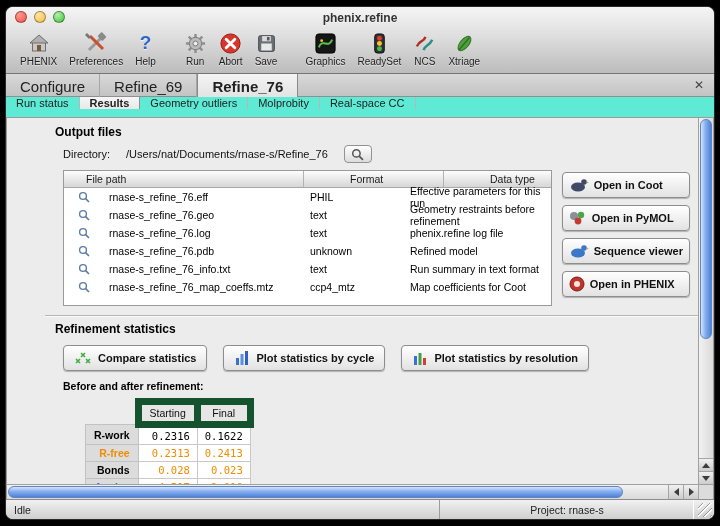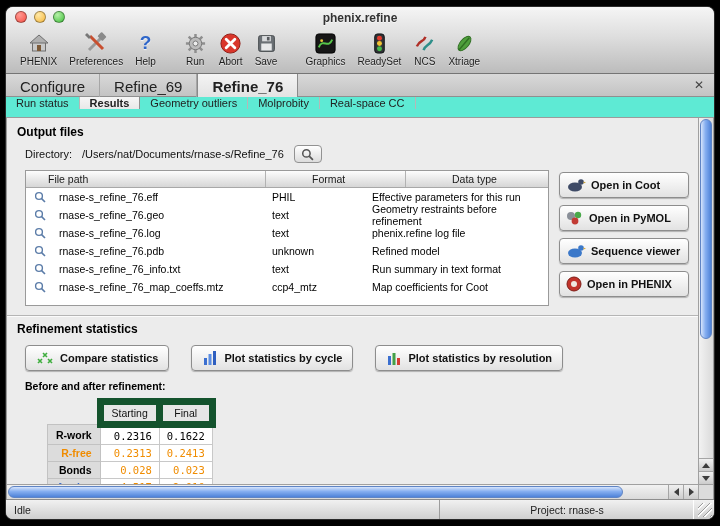--- a/index.html
+++ b/index.html
@@ -32,47 +32,47 @@
   .tt-spacer { flex:1; }
   .tab-close { display:flex; align-items:center; padding:0 10px; font-size:12px; color:#444; }
 
   
   .tabs-sub { height:21px; background:#5eead4; border-bottom:1px solid #9b9b9b; display:flex; align-items:flex-start; }
   .stab { display:flex; align-items:center; padding:0 10px; font-size:11px; color:#222; border-right:1px solid #b7b7b7; }
   .stab.active { background:linear-gradient(#f6f6f6,#e8e8e8); font-weight:bold; border-right:1px solid #8f8f8f; }
 
   
   .page { flex:1; display:flex; flex-direction:column; border-left:1px solid #9b9b9b; border-right:1px solid #9b9b9b; min-height:0; }
-  .content-row { flex:1; display:flex; min-height:0; }
+  .content-row { flex:1; display:flex; min-height:0;margin-left:38px; }
   .main { flex:1; background:#ececec; padding:5px 8px 0 10px; overflow:hidden; }
 
   .section-h { font-size:12px; font-weight:bold; color:#000; margin:2px 0 6px 0; }
-  .dir-row { display:flex; align-items:center; gap:10px; margin:0 0 7px 8px; font-size:11px; color:#111; }
+  .dir-row { display:flex; align-items:center; gap:16px; margin:0 0 7px 8px; font-size:11px; color:#111; }
   .search-btn { width:28px; height:18px; border:1px solid #929292; border-radius:4px;
                 background:linear-gradient(#fff,#dcdcdc); display:flex; align-items:center; justify-content:center; }
 
   .files-row { display:flex; gap:10px; margin-left:8px; }
   .ftable { width:524px; height:136px; background:#fff; border:1px solid #9a9a9a; overflow:hidden; font-size:10.5px; }
   .fhead { display:flex; height:17px; background:linear-gradient(#fdfdfd,#d6d6d6); border-bottom:1px solid #a8a8a8; align-items:center; color:#1a1a1a;gap:40px; }
   .fhead .col { border-right:1px solid #b2b2b2; height:100%; display:flex; align-items:center; }
   .c1 { width:240px; padding-left:22px; }
   .c2 { width:100px; padding-left:6px; }
   .c3 { flex:1; padding-left:6px; border-right:none !important; }
   .frow { display:flex; height:18px; align-items:center; color:#000; }
-  .frow .c1 { display:flex; align-items:center; gap:13px; padding-left:8px; }
+  .frow .c1 { display:flex; align-items:center; gap:19px; padding-left:14px; }
   .frow .c2, .frow .c3 { padding-left:6px; }
 
   .actions { width:130px; display:flex; flex-direction:column; gap:7px; padding-top:2px; }
   .abtn { height:26px; border:1px solid #8d8d8d; border-radius:4px; background:linear-gradient(#ffffff,#e2e2e2);
           display:flex; align-items:center; gap:5px; padding:0 6px; font-size:11px; font-weight:bold; color:#111;
           box-shadow:0 1px 1px rgba(0,0,0,.25); white-space:nowrap; }
 
   .hr { border-top:1px solid #b5b5b5; border-bottom:1px solid #fbfbfb; margin:9px 0 5px -10px; width:calc(100% + 18px); }
 
-  .stat-btns { display:flex; gap:22px; margin:9px 0 9px 8px; }
+  .stat-btns { display:flex; gap:16px; margin:9px 0 9px 8px; }
   .sbtn { height:26px; border:1px solid #8d8d8d; border-radius:4px; background:linear-gradient(#ffffff,#e2e2e2);
           display:flex; align-items:center; gap:6px; padding:0 10px; font-size:11px; font-weight:bold; color:#111;
           box-shadow:0 1px 1px rgba(0,0,0,.25); white-space:nowrap; }
 
   .sub-h { font-size:10.5px; font-weight:bold; margin:0 0 6px 8px; color:#000; }
   table.stats { border-collapse:collapse; margin-left:30px; font-size:10.5px; }
   table.stats th { font-weight:normal; padding:2px 8px; text-align:center; background:#e6e6e6; border:7px solid #14532d; color:#111; }
   table.stats th.corner { background:transparent; border:none; }
   table.stats td.lbl { background:#dcdcdc; font-weight:bold; text-align:right; padding:2px 8px; border:1px solid #c2c2c2; min-width:52px; }
   table.stats td.val { background:#fff; text-align:right; padding:2px 7px; border:1px solid #c8c8c8; min-width:50px;

